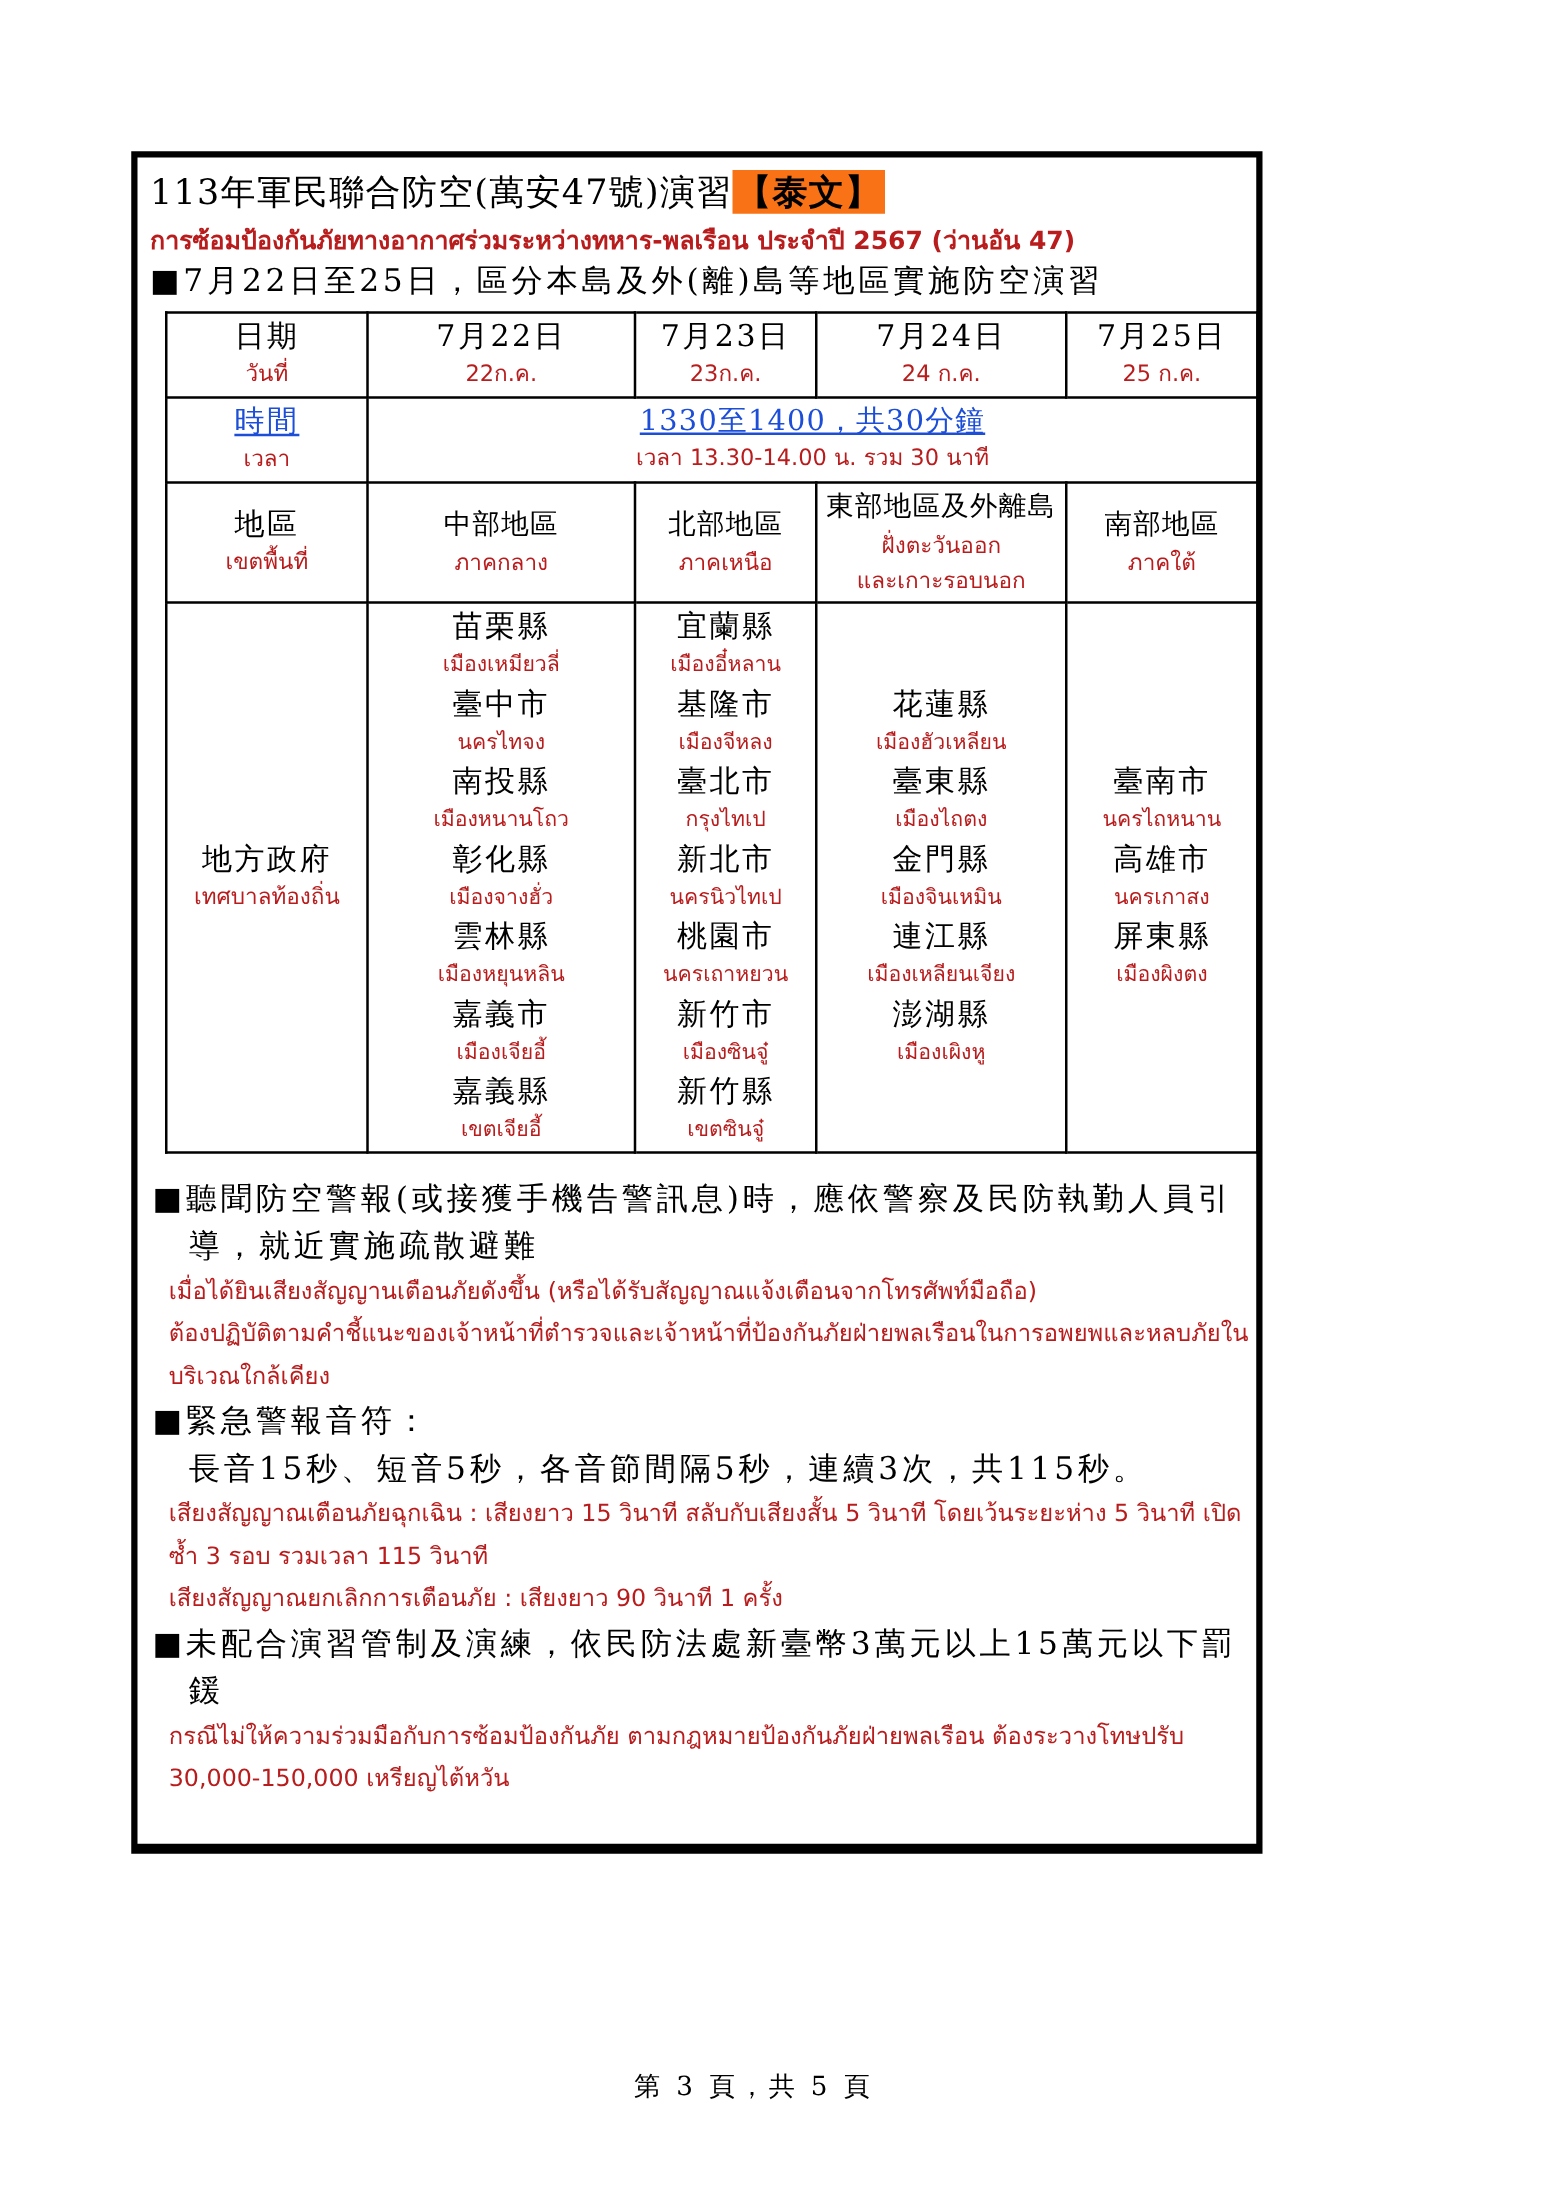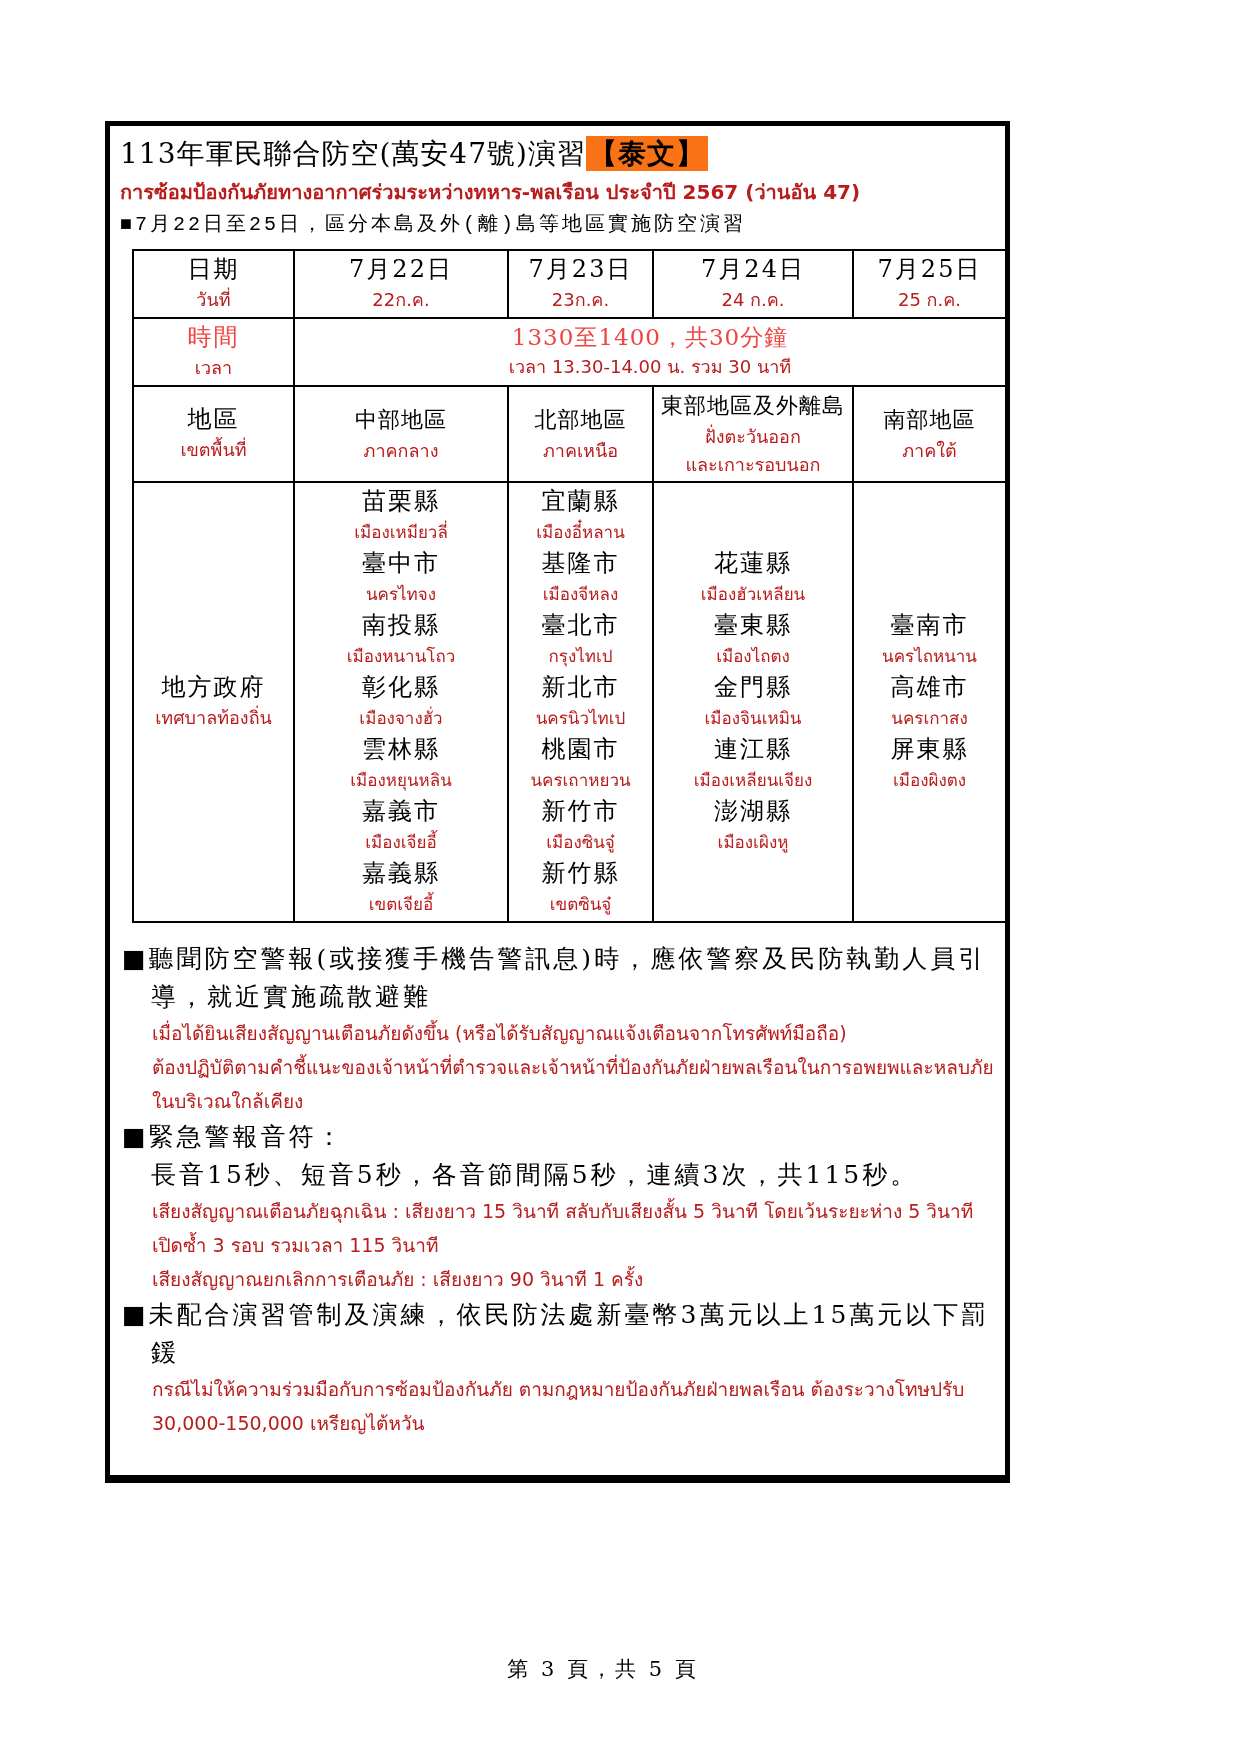--- a/index.html
+++ b/index.html
@@ -10,40 +10,40 @@
   }
   .doc-box{
     position:absolute;left:105px;top:121px;width:905px;height:1362px;
     border:5px solid #000;border-bottom-width:8px;box-sizing:border-box;
     background:#fff;padding:8px 8px 0 10px;
   }
   .th{color:#b91c1c;font-family:"DejaVu Sans","Liberation Sans",sans-serif;}
   .title-line{font-size:28px;line-height:40px;letter-spacing:1px;white-space:nowrap;}
   .title-tag{background:#f97316;font-weight:bold;padding:1px 3px;}
   .subtitle{font-size:20px;line-height:28px;font-weight:bold;margin-top:4px;}
-  .heading-zh{font-size:20px;line-height:38px;letter-spacing:3px;white-space:nowrap;font-family:Liberation Mono, monospace;}
+  .heading-zh{font-size:25px;line-height:38px;letter-spacing:3px;white-space:nowrap;}
   .heading-th{font-size:19px;line-height:26px;margin-left:22px;}
 
   table.sched{border-collapse:collapse;table-layout:fixed;width:873px;margin:5px 0 17px 12px;}
   table.sched td{border:2px solid #000;text-align:center;vertical-align:middle;padding:2px 2px;}
   .czh{font-size:24px;line-height:32px;letter-spacing:2px;}
   .cth{font-size:18px;line-height:30px;}
-  .blue{color:#ef4444;}
+  .blue{color:#1d4ed8;text-decoration:underline;}
   .region-zh{font-size:22px;line-height:34px;letter-spacing:1px;}
   .region-th{font-size:18px;line-height:28px;}
   td.gov-cell{vertical-align:top;padding-top:6px;}
   .ezh{font-size:24px;line-height:33px;letter-spacing:2px;}
   .eth{font-size:17px;line-height:29px;}
   .timeval-zh{font-size:23px;line-height:30px;letter-spacing:1px;}
   .timeval-th{font-size:18px;line-height:30px;}
 
   .notes{margin-top:10px;margin-left:2px;width:885px;}
   .note-zh{font-size:25px;line-height:38px;letter-spacing:3px;padding-left:29px;text-indent:-29px;}
   .note-sub-zh{font-size:25px;line-height:38px;letter-spacing:3px;margin-left:29px;}
-  .note-th{font-size:19px;line-height:34px;margin-left:30px;}
+  .note-th{font-size:19px;line-height:34px;margin-left:13px;}
   .footer{
     position:absolute;left:12px;top:1655px;width:1182px;text-align:center;
     font-size:21px;letter-spacing:3px;
   }
 </style>
 </head>
 <body>
 
 <div class="doc-box">
 

